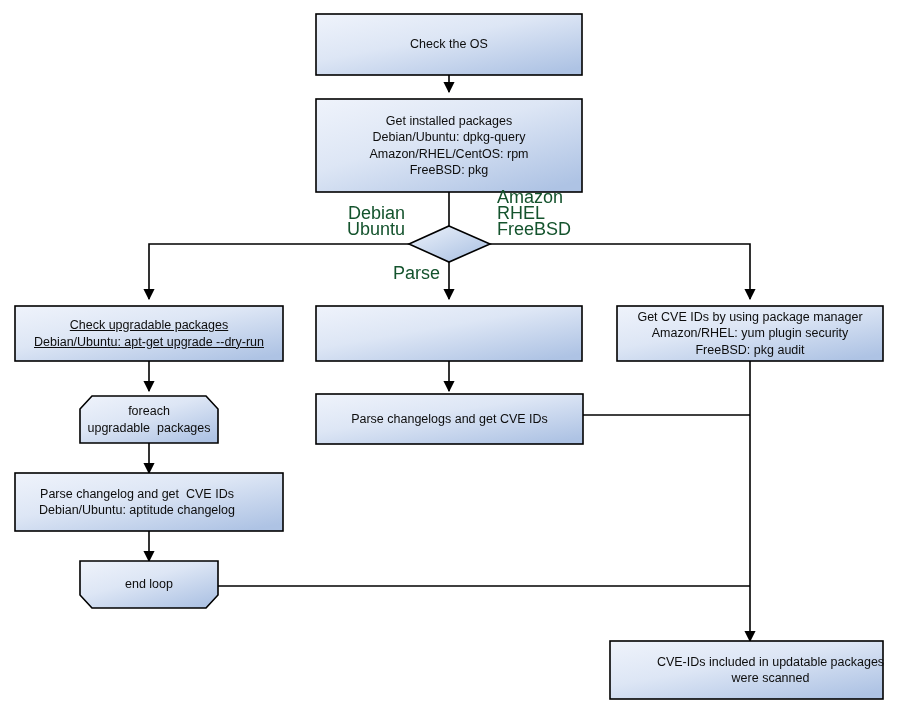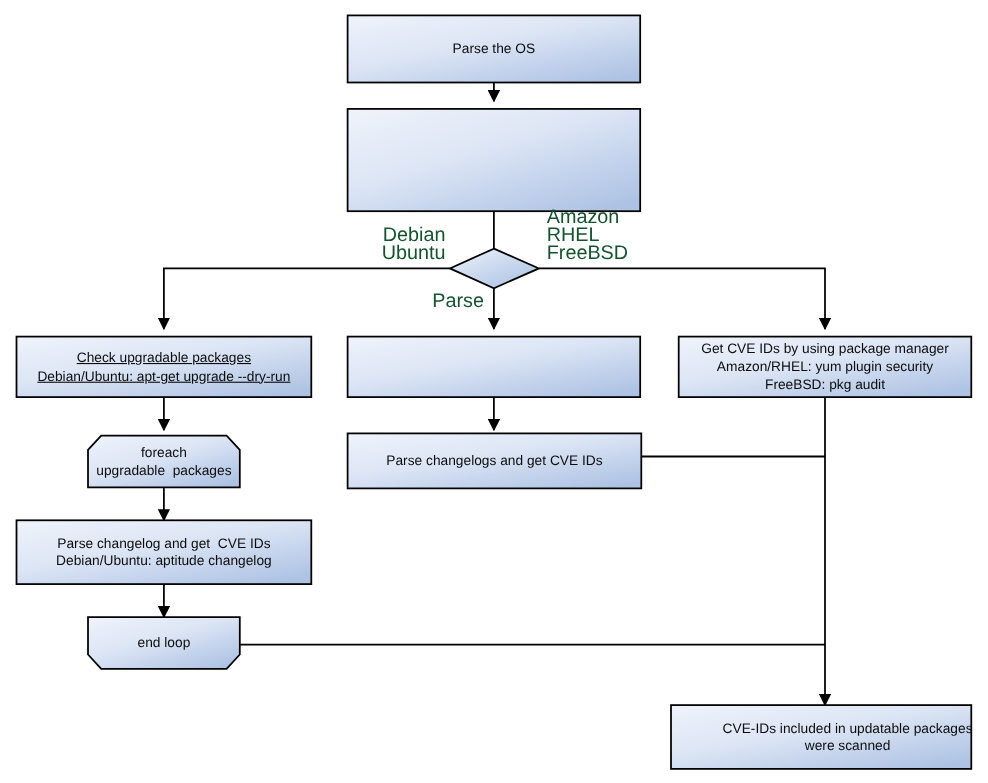--- a/index.html
+++ b/index.html
@@ -120,37 +120,41 @@
       <path d="M 80 409 L 92 396 L 206 396 L 218 409 L 218 443 L 80 443 Z"></path>
 
       <path d="M 80 561 L 218 561 L 218 595 L 206 608 L 92 608 L 80 595 Z"></path>
     </g>
 
     <path d="M 449 226 L 490 244 L 449 262 L 409 244 Z" fill="url(#diamondgrad)" stroke="#000000" stroke-width="1.6"></path>
   </svg>
 
   <div class="node-text-layer">
 
-    <div class="node-label" style="left:316px; top:14px; width:266px; height:61px;">Parse the OS</div>
+    <div class="node-label" style="left:316px; top:14px; width:266px; height:61px;">Check the OS</div>
 
+    <div class="node-label" style="left:316px; top:99px; width:266px; height:93px;">Get installed packages
+Debian/Ubuntu: dpkg-query
+Amazon/RHEL/CentOS: rpm
+FreeBSD: pkg</div>
 
     <div class="node-label" style="left:10px; top:306px; width:278px; height:55px;text-decoration:underline;">Check upgradable packages
 Debian/Ubuntu: apt-get upgrade --dry-run</div>
 
 
     <div class="node-label" style="left:617px; top:306px; width:266px; height:55px;">Get CVE IDs by using package manager
 Amazon/RHEL: yum plugin security
 FreeBSD: pkg audit</div>
 
     <div class="node-label" style="left:80px; top:396px; width:138px; height:47px;">foreach
 upgradable  packages</div>
 
     <div class="node-label" style="left:316px; top:394px; width:267px; height:50px;">Parse changelogs and get CVE IDs</div>
 
-    <div class="node-label" style="left:15px; top:473px; width:268px; height:58px;">Parse changelog and get  CVE IDs
+    <div class="node-label" style="left:3px; top:473px; width:268px; height:58px;">Parse changelog and get  CVE IDs
 Debian/Ubuntu: aptitude changelog</div>
 
     <div class="node-label" style="left:80px; top:561px; width:138px; height:47px;">end loop</div>
 
     <div class="node-label" style="left:610px; top:641px; width:321px; height:58px;">CVE-IDs included in updatable packages
 were scanned</div>
 
     <div class="edge-label align-right" style="left:295px; top:205px; width:110px;">Debian
 Ubuntu</div>
 

